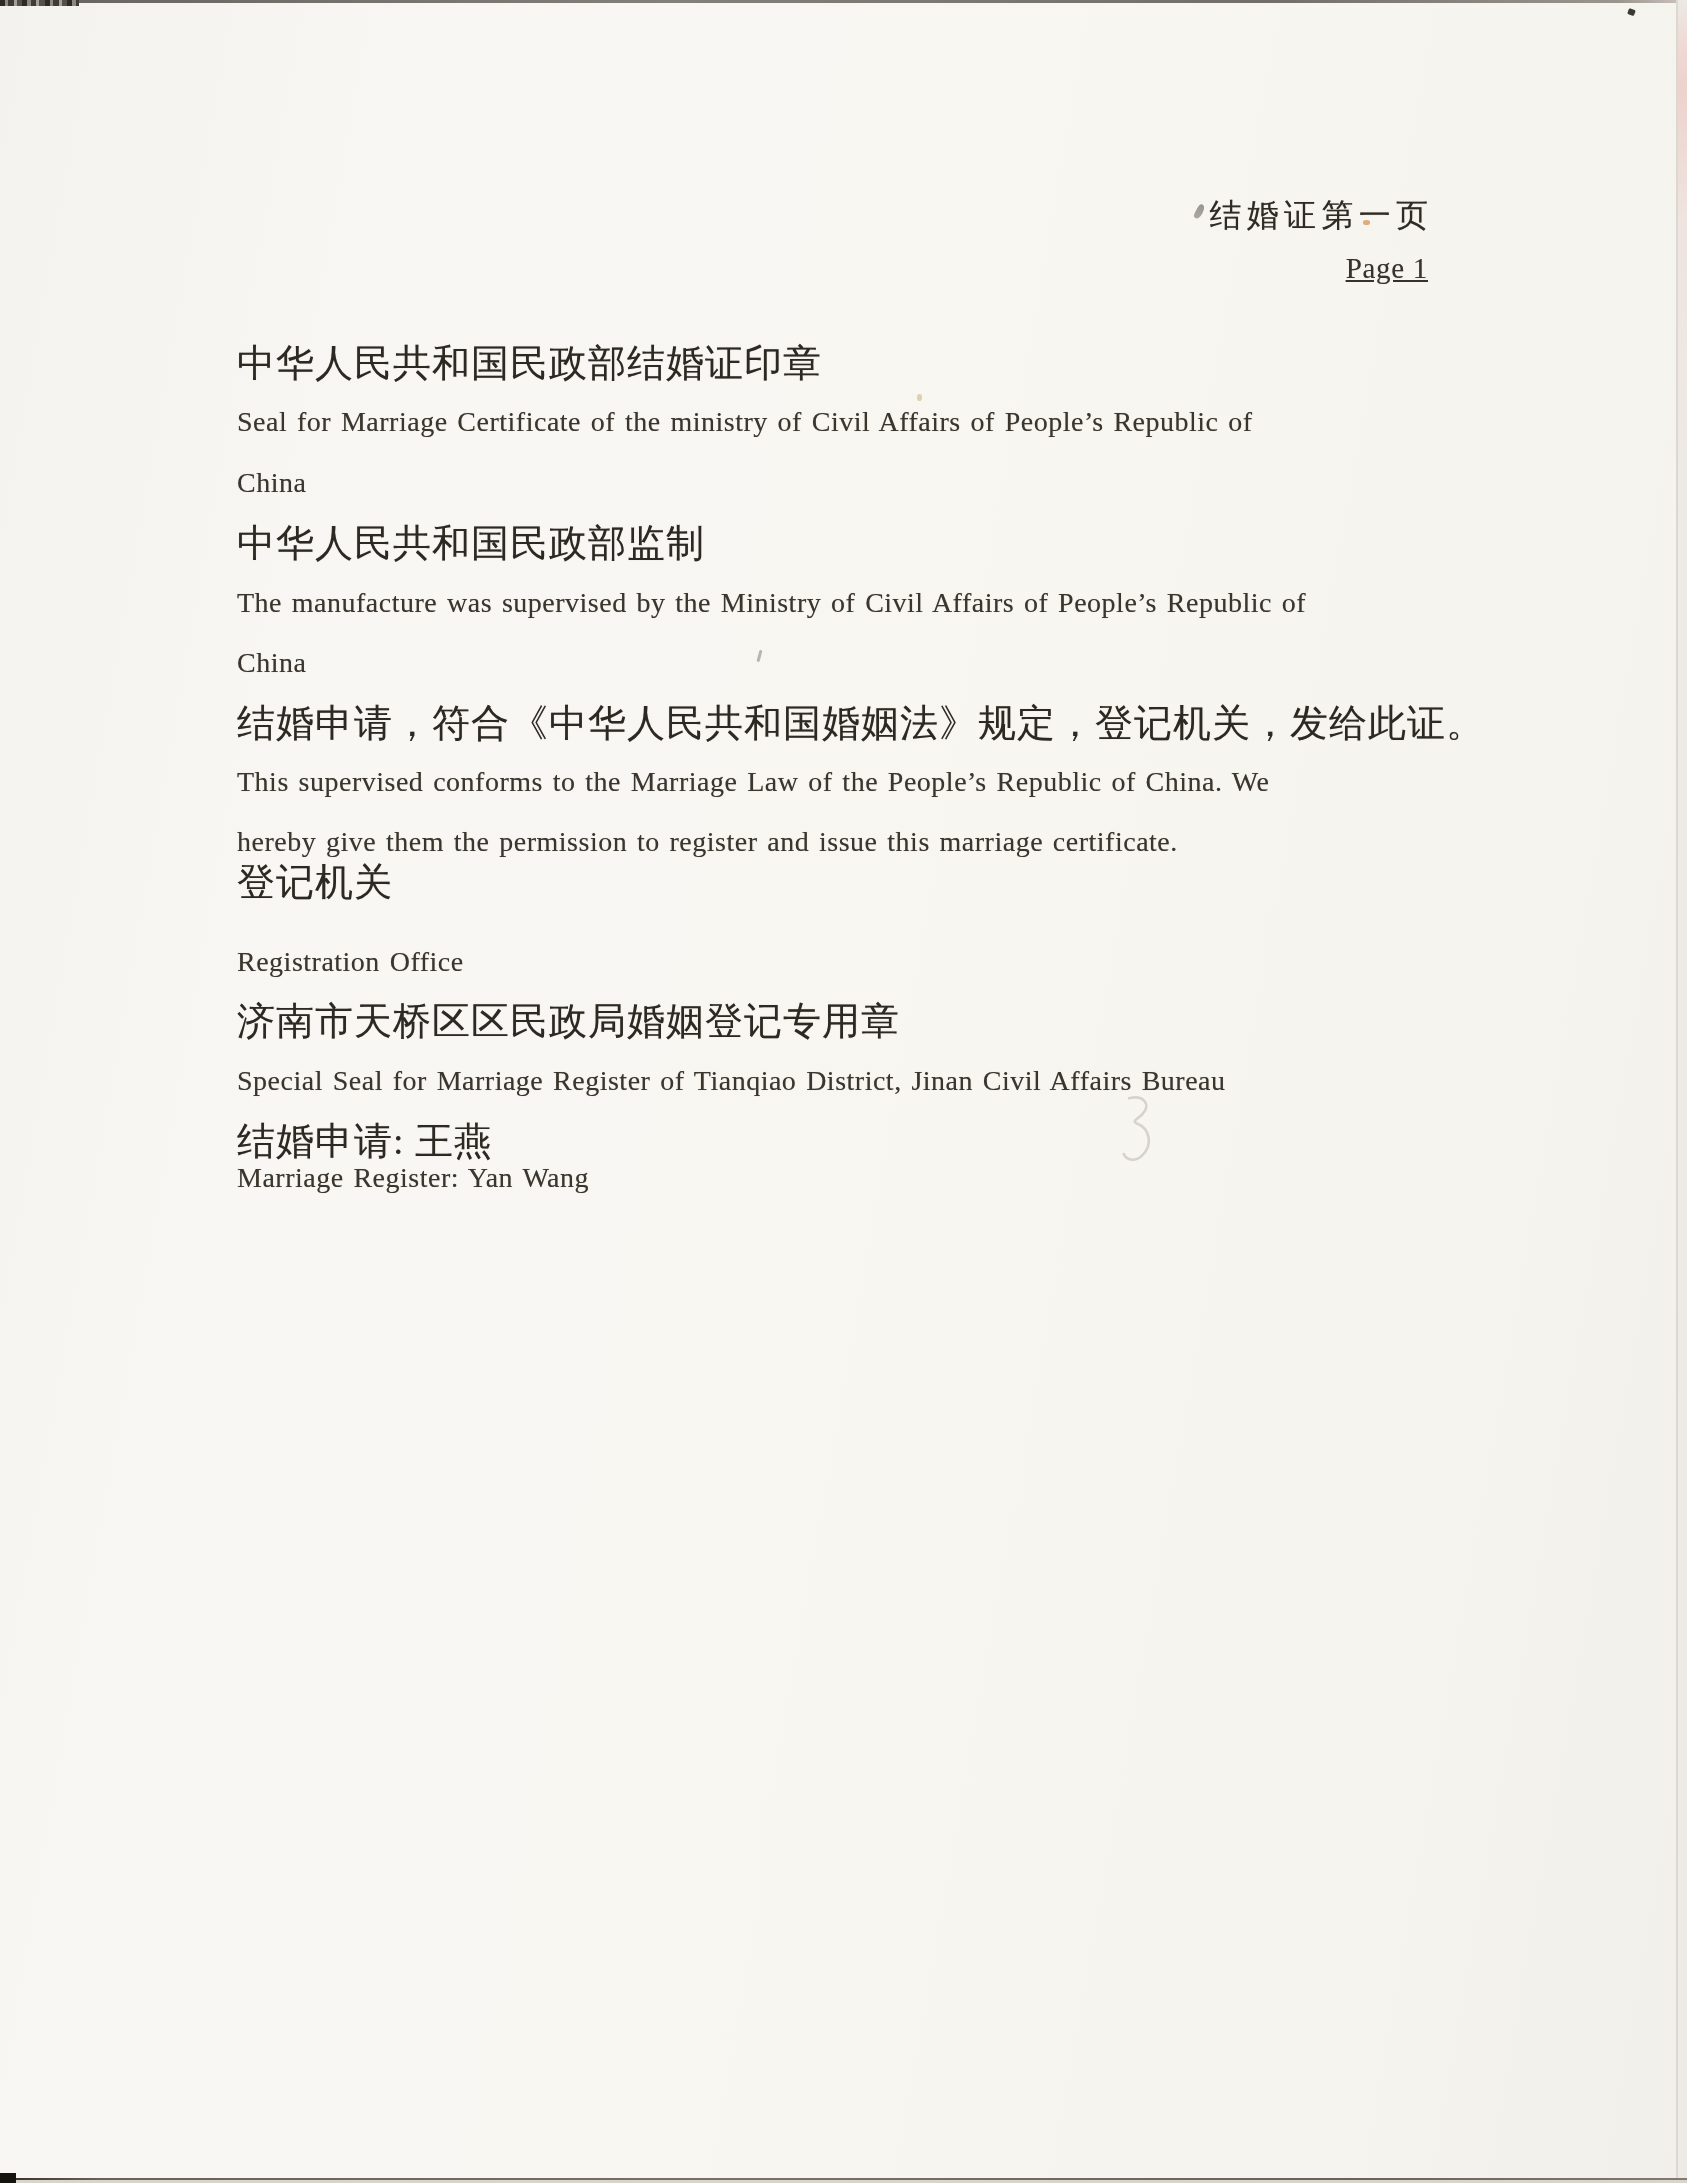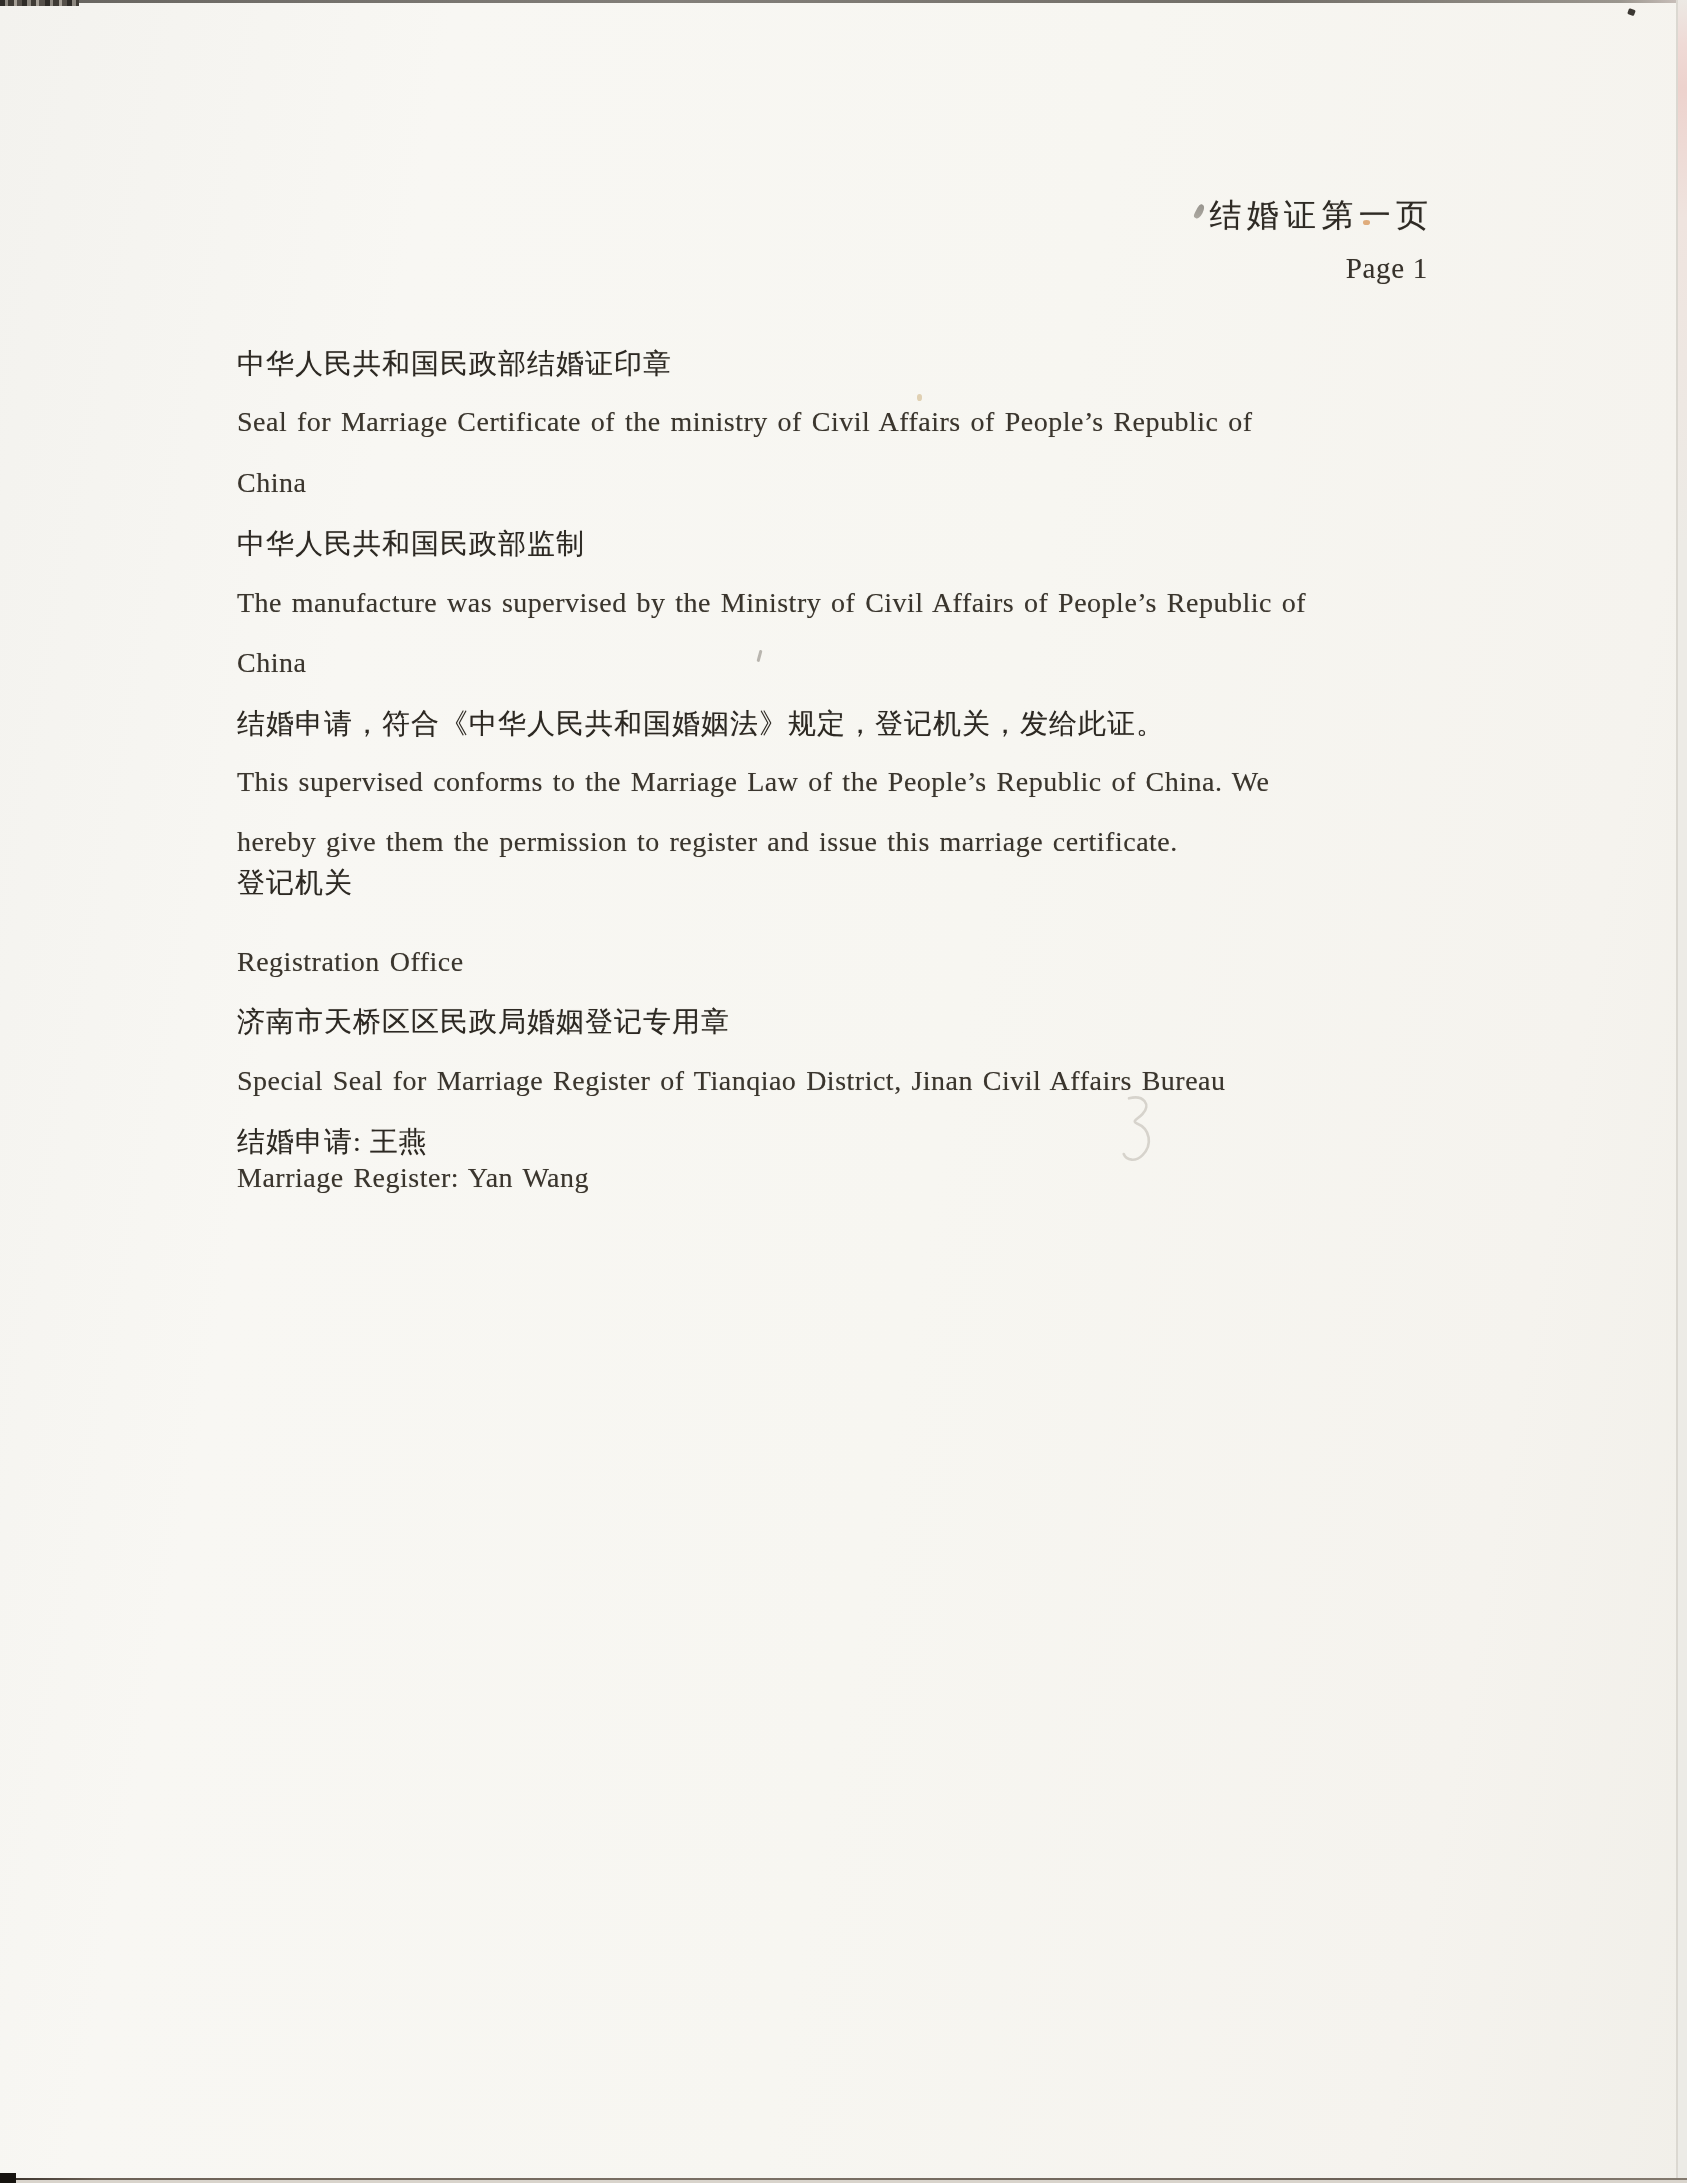--- a/index.html
+++ b/index.html
@@ -115,31 +115,32 @@
     text-shadow: 0 0 0.7px rgba(55,50,43,0.45);
     white-space: nowrap;
   }
   .header-en {
     margin-top: 21px;
     font-size: 29px;
     line-height: 30px;
     color: #37322b;
     text-shadow: 0 0 0.7px rgba(55,50,43,0.4);
     letter-spacing: 0.7px;
+    text-decoration: underline;
   }
 
   .line {
     position: absolute;
     left: 237px;
     margin: 0;
     white-space: nowrap;
     text-shadow: 0 0 0.7px rgba(55,50,43,0.42);
   }
   .line.zh {
-    font-size: 28px;
+    font-size: 38px;
     line-height: 37px;
     letter-spacing: 1px;
     color: #2c2822;
   }
   .line.en {
     font-size: 28px;
     line-height: 32px;
     letter-spacing: 0.5px;
     word-spacing: 2.3px;
     color: #3a352d;

